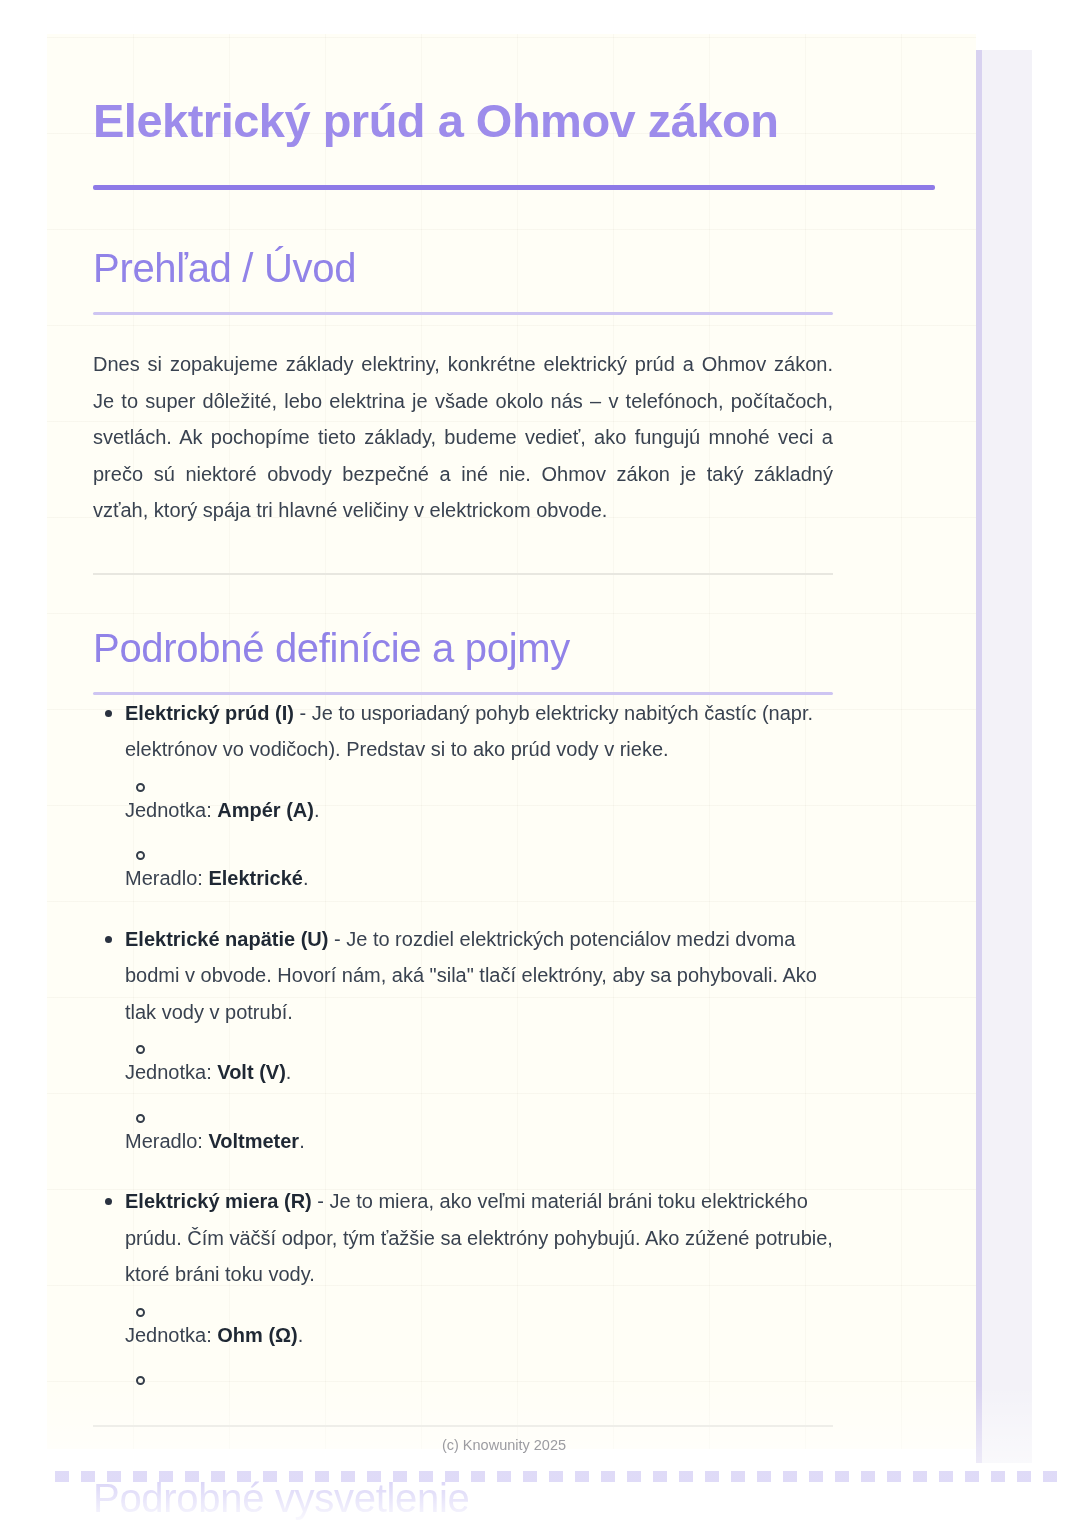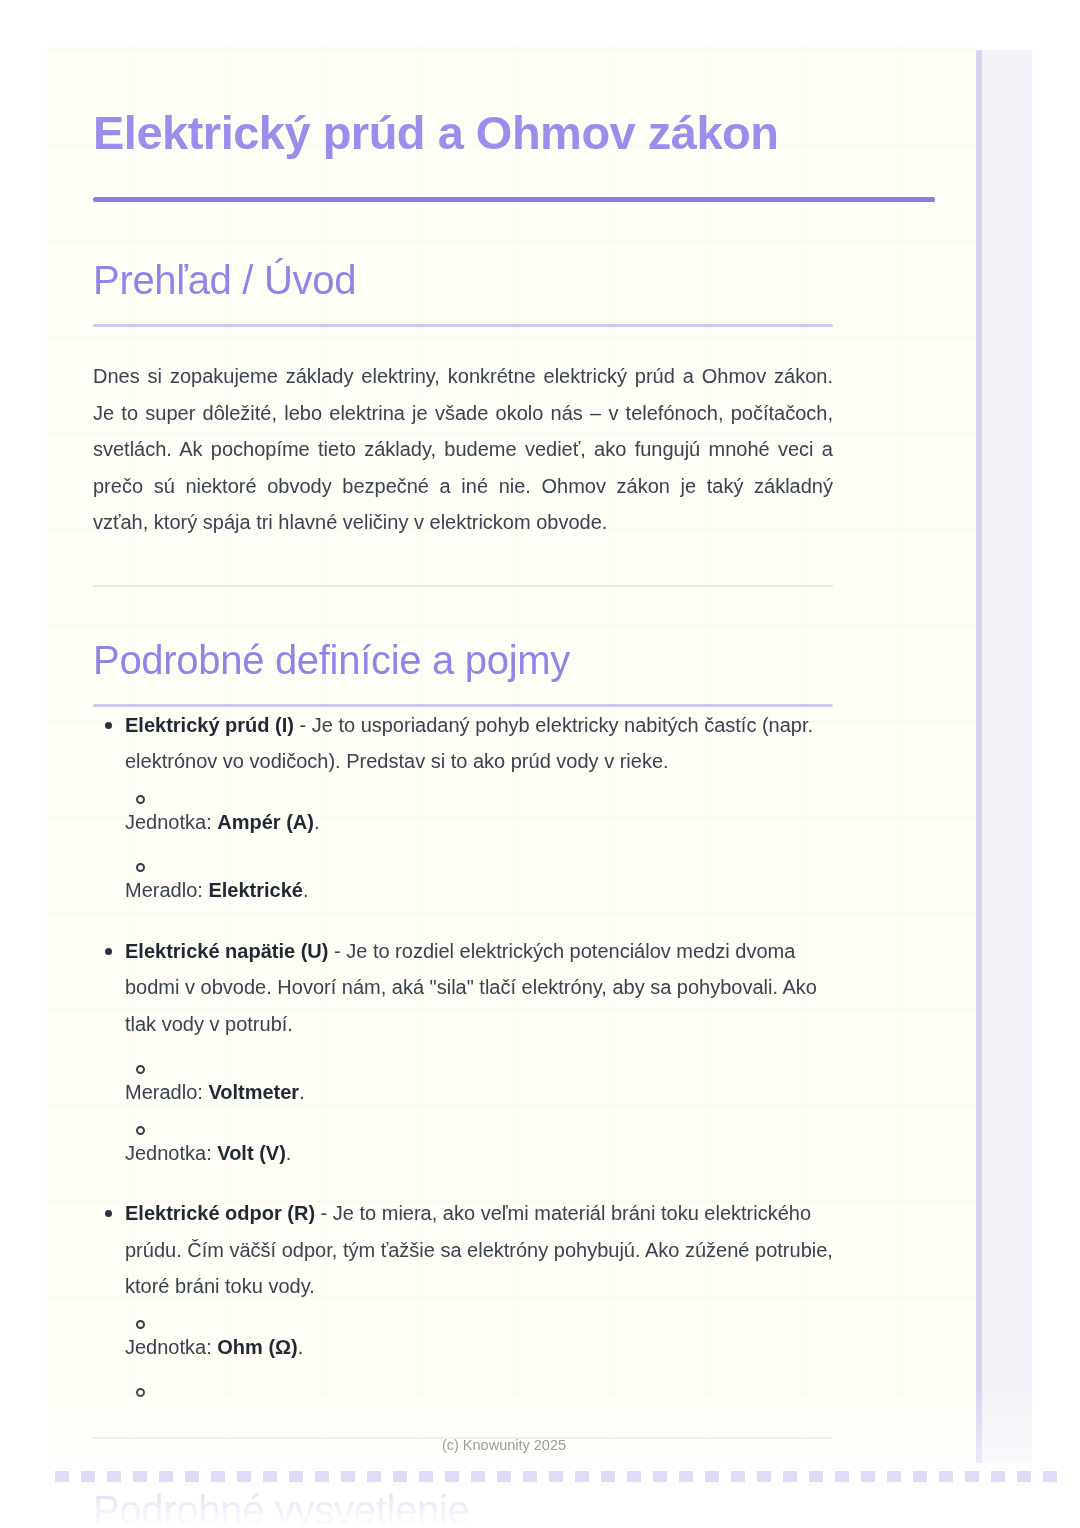--- a/index.html
+++ b/index.html
@@ -7,21 +7,21 @@
   body {
     font-family: "Liberation Sans", "DejaVu Sans", sans-serif;
     background: #ffffff;
     position: relative;
     overflow: hidden;
   }
 
   
   .paper {
     position: absolute;
-    left: 47px; top: 46px;
+    left: 47px; top: 34px;
     width: 929px; height: 1415px;
     background-color: #fffef6;
     background-image:
       linear-gradient(rgba(165,155,120,0.07) 1px, transparent 1px),
       linear-gradient(90deg, rgba(165,155,120,0.06) 1px, transparent 1px);
     background-size: 96px 96px;
     background-position: -10px 3px;
   }
   .paper-edge {
     position: absolute;
@@ -203,35 +203,35 @@
             <span class="circle-marker"></span>
             <div class="sub-text"><span>Meradlo: </span><span class="b">Elektrické</span><span>.</span></div>
           </div>
         </div>
       </div>
 
       <div class="def-item">
         <span class="bullet-dot"></span>
         <div class="def-body">
           <span class="b">Elektrické napätie (U)</span><span> - Je to rozdiel elektrických potenciálov medzi dvoma bodmi v obvode. Hovorí nám, aká "sila" tlačí elektróny, aby sa pohybovali. Ako tlak vody v potrubí.</span>
+          <div class="sub-item first">
+            <span class="circle-marker"></span>
+            <div class="sub-text"><span>Jednotka: </span><span class="b">Volt (V)</span><span>.</span></div>
+          </div>
           <div class="sub-item">
             <span class="circle-marker"></span>
             <div class="sub-text"><span>Meradlo: </span><span class="b">Voltmeter</span><span>.</span></div>
-          </div>
-          <div class="sub-item first">
-            <span class="circle-marker"></span>
-            <div class="sub-text"><span>Jednotka: </span><span class="b">Volt (V)</span><span>.</span></div>
           </div>
         </div>
       </div>
 
       <div class="def-item">
         <span class="bullet-dot"></span>
         <div class="def-body">
-          <span class="b">Elektrické odpor (R)</span><span> - Je to miera, ako veľmi materiál bráni toku elektrického prúdu. Čím väčší odpor, tým ťažšie sa elektróny pohybujú. Ako zúžené potrubie, ktoré bráni toku vody.</span>
+          <span class="b">Elektrický miera (R)</span><span> - Je to miera, ako veľmi materiál bráni toku elektrického prúdu. Čím väčší odpor, tým ťažšie sa elektróny pohybujú. Ako zúžené potrubie, ktoré bráni toku vody.</span>
           <div class="sub-item first">
             <span class="circle-marker"></span>
             <div class="sub-text"><span>Jednotka: </span><span class="b">Ohm (Ω)</span><span>.</span></div>
           </div>
           <div class="sub-item">
             <span class="circle-marker"></span>
           </div>
         </div>
       </div>
 

